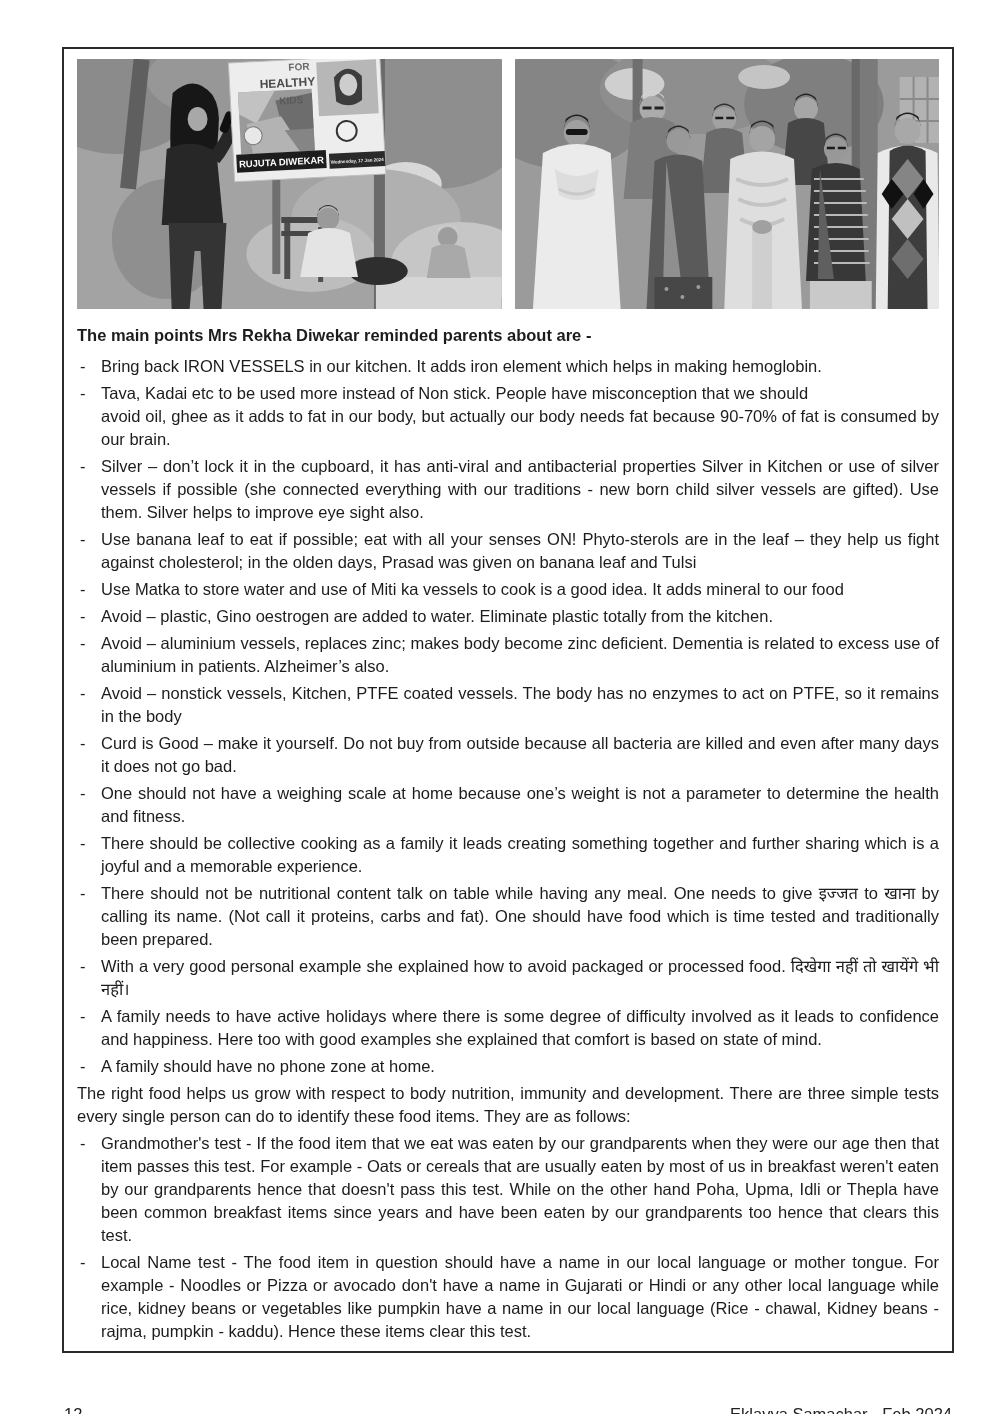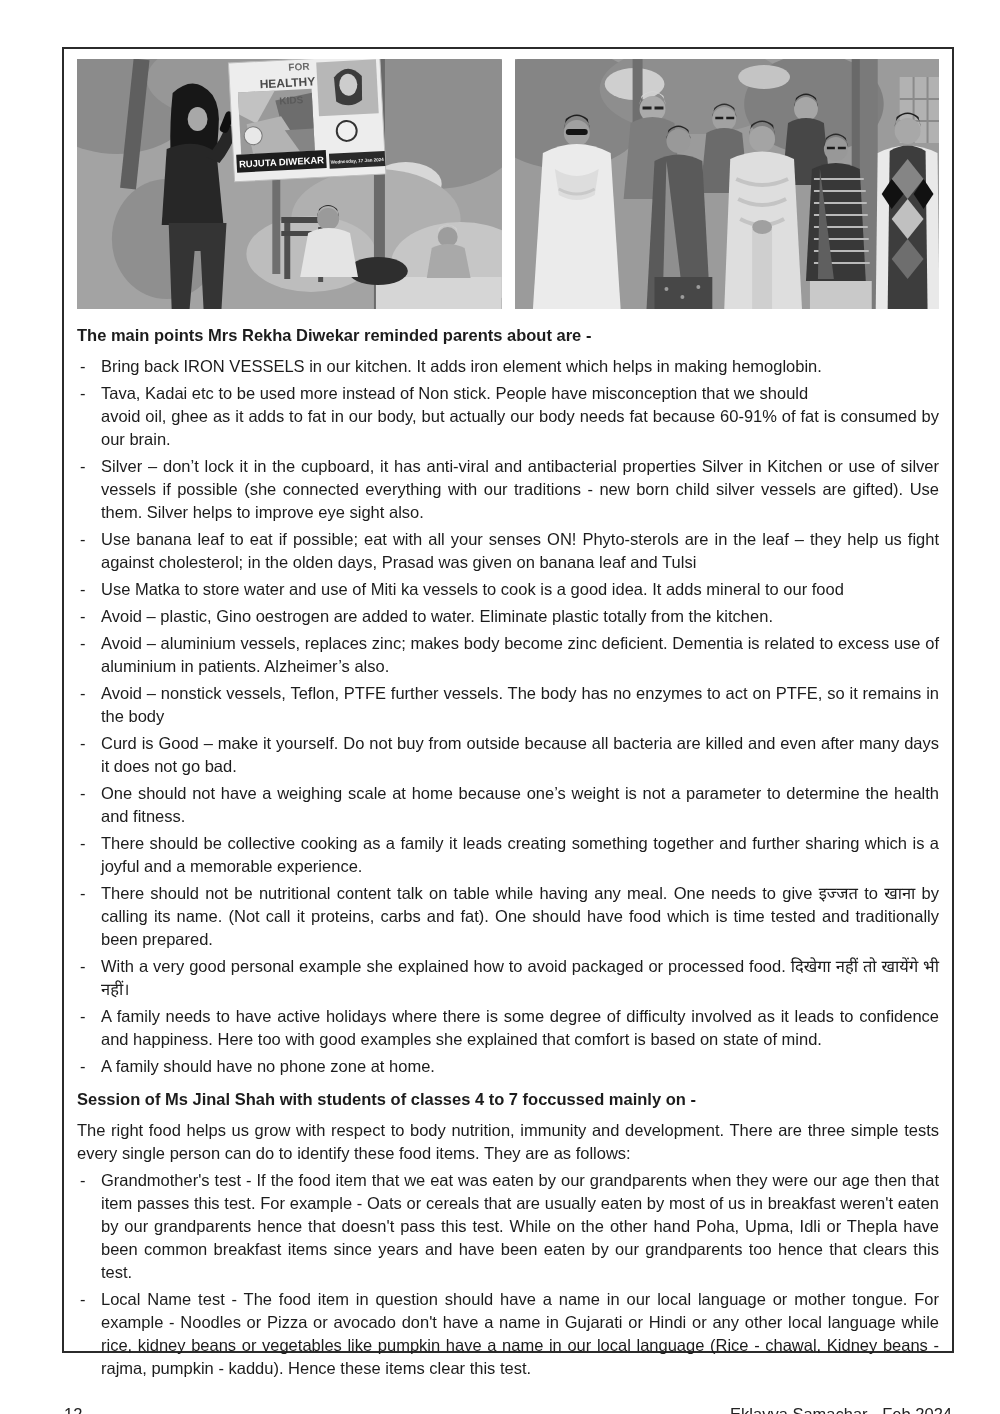--- a/index.html
+++ b/index.html
@@ -201,21 +201,21 @@
 
     <div id="article-body" class="article">
         <p class="heading">The main points Mrs Rekha Diwekar reminded parents about are -</p>
         <div class="bullet-item">
           <span class="dash">-</span>
           <div class="bullet-text">Bring back IRON VESSELS in our kitchen.  It adds iron element which helps in making hemoglobin.</div>
         </div>
         <div class="bullet-item">
           <span class="dash">-</span>
           <div class="bullet-text">Tava, Kadai etc to be used more instead of Non stick. People have misconception that we should
-avoid oil, ghee as it adds to fat in our body, but actually our body needs fat because 60-91% of fat is consumed by our brain.</div>
+avoid oil, ghee as it adds to fat in our body, but actually our body needs fat because 90-70% of fat is consumed by our brain.</div>
         </div>
         <div class="bullet-item">
           <span class="dash">-</span>
           <div class="bullet-text">Silver – don’t lock it in the cupboard, it has anti-viral and antibacterial properties Silver in Kitchen or use of silver vessels if possible (she connected everything with our traditions - new born child silver vessels are gifted). Use them. Silver helps to improve eye sight also.</div>
         </div>
         <div class="bullet-item">
           <span class="dash">-</span>
           <div class="bullet-text">Use banana leaf to eat if possible; eat with all your senses ON! Phyto-sterols are in the leaf – they help us fight against cholesterol; in the olden days, Prasad was given on banana leaf and Tulsi</div>
         </div>
         <div class="bullet-item">
@@ -225,21 +225,21 @@
         <div class="bullet-item">
           <span class="dash">-</span>
           <div class="bullet-text">Avoid – plastic, Gino oestrogen are added to water. Eliminate plastic totally from the kitchen.</div>
         </div>
         <div class="bullet-item">
           <span class="dash">-</span>
           <div class="bullet-text">Avoid – aluminium vessels, replaces zinc; makes body become zinc deficient. Dementia is related to excess use of aluminium in patients. Alzheimer’s also.</div>
         </div>
         <div class="bullet-item">
           <span class="dash">-</span>
-          <div class="bullet-text">Avoid – nonstick vessels, Teflon, PTFE further vessels. The body has no enzymes to act on PTFE, so it remains in the body</div>
+          <div class="bullet-text">Avoid – nonstick vessels, Kitchen, PTFE coated vessels. The body has no enzymes to act on PTFE, so it remains in the body</div>
         </div>
         <div class="bullet-item">
           <span class="dash">-</span>
           <div class="bullet-text">Curd is Good – make it yourself. Do not buy from outside because all bacteria are killed and even after many days it does not go bad.</div>
         </div>
         <div class="bullet-item">
           <span class="dash">-</span>
           <div class="bullet-text">One should not have a weighing scale at home because one’s weight is not a parameter to determine the health and fitness.</div>
         </div>
         <div class="bullet-item">
@@ -255,21 +255,20 @@
           <div class="bullet-text">With a very good personal example she explained how to avoid packaged or processed food. दिखेगा नहीं तो खायेंगे भी नहीं।</div>
         </div>
         <div class="bullet-item">
           <span class="dash">-</span>
           <div class="bullet-text">A family needs to have active holidays where there is some degree of difficulty involved as it leads to confidence and happiness. Here too with good examples she explained that comfort is based on state of mind.</div>
         </div>
         <div class="bullet-item">
           <span class="dash">-</span>
           <div class="bullet-text">A family should have no phone zone at home.</div>
         </div>
-        <p class="heading">Session of Ms Jinal Shah with students of classes 4 to 7 foccussed mainly on -</p>
         <p class="para">The right food helps us grow with respect to body nutrition, immunity and development. There are three simple tests every single person can do to identify these food items. They are as follows:</p>
         <div class="bullet-item">
           <span class="dash">-</span>
           <div class="bullet-text">Grandmother's test - If the food item that we eat was eaten by our grandparents when they were our age then that item passes this test. For example - Oats or cereals that are usually eaten by most of us in breakfast weren't eaten by our grandparents hence that doesn't pass this test. While on the other hand Poha, Upma, Idli or Thepla have been common breakfast items since years and have been eaten by our grandparents too hence that clears this test.</div>
         </div>
         <div class="bullet-item">
           <span class="dash">-</span>
           <div class="bullet-text">Local Name test - The food item in question should have a name in our local language or mother tongue. For example - Noodles or Pizza or avocado don't have a name in Gujarati or Hindi or any other local language while rice, kidney beans or vegetables like pumpkin have a name in our local language (Rice - chawal, Kidney beans - rajma, pumpkin - kaddu). Hence these items clear this test.</div>
         </div>
       </div>

